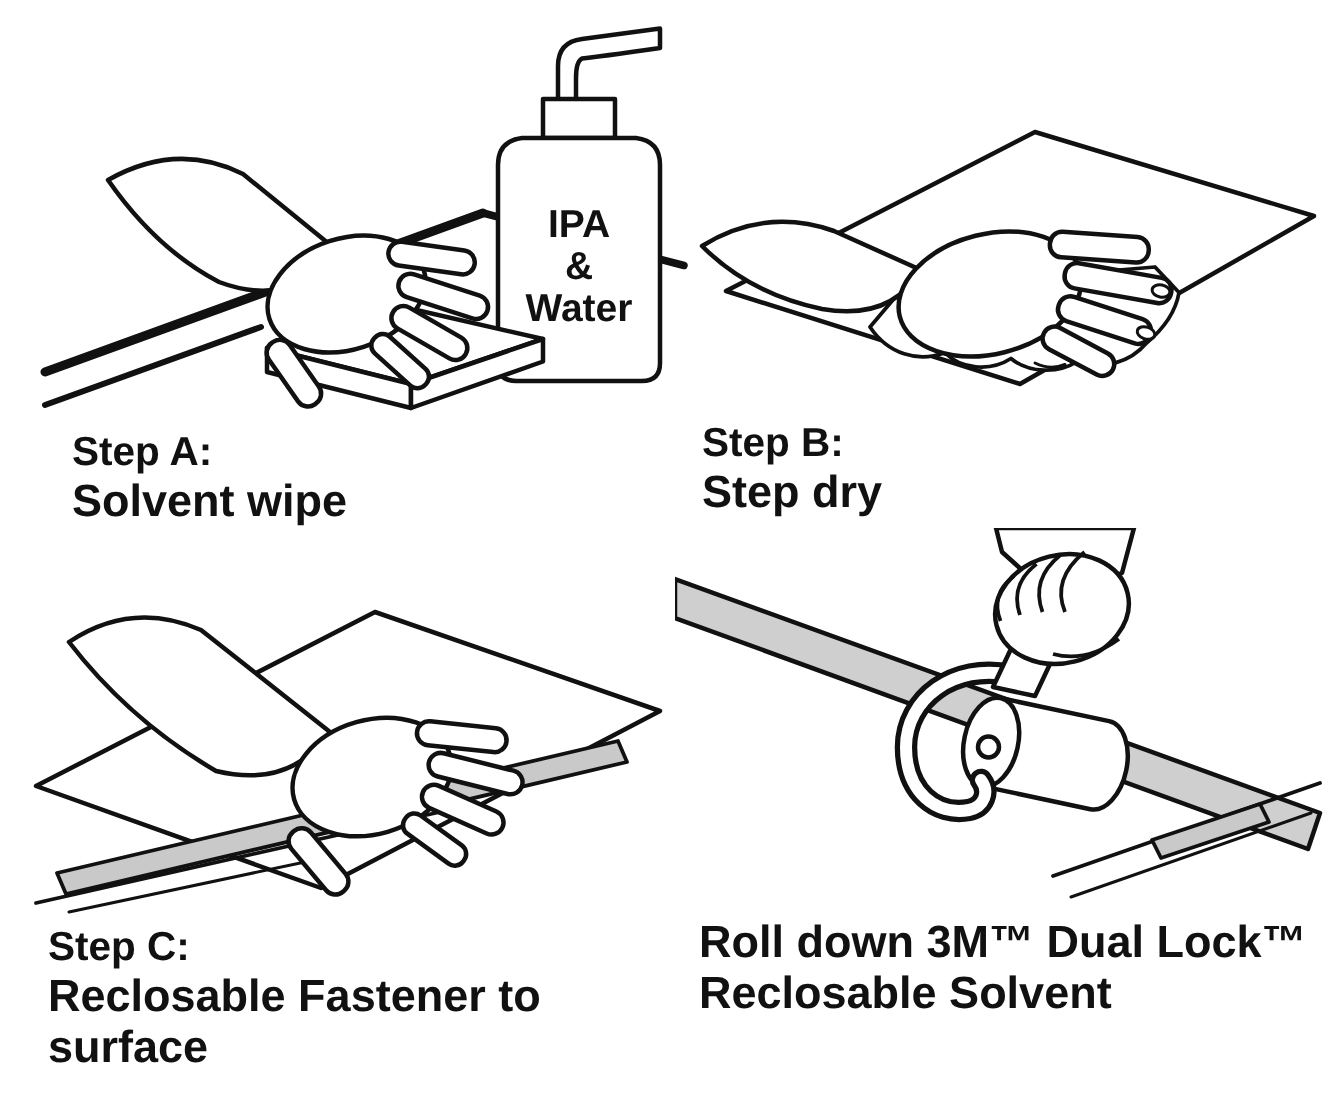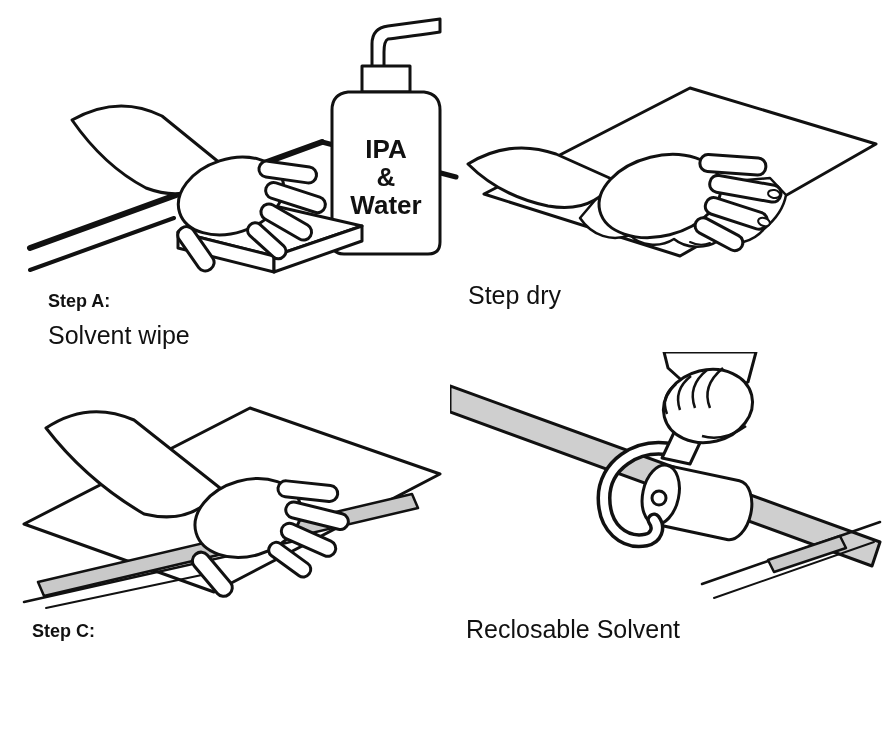--- a/index.html
+++ b/index.html
@@ -20,26 +20,26 @@
   .step--b { left: 452px; top: 2px;  width: 436px; }
   .step--c { left: 10px; top: 352px; width: 440px; }
   .step--d { left: 450px; top: 352px; width: 440px; }
 
   .caption { margin-top: 4px; }
   .step--a .caption, .step--c .caption { padding-left: 22px; }
   .step--b .caption, .step--d .caption { padding-left: 16px; }
 
   .step-title {
     font-weight: 700;
-    font-size: 18px;
+    font-size: 27px;
     line-height: 34px;
   }
   .step-line {
-    font-weight: 400;
-    font-size: 25px;
+    font-weight: 700;
+    font-size: 30px;
     line-height: 34px;
   }
   svg { display: block; }
   svg text {
     font-family: "Liberation Sans", sans-serif;
     font-size: 26px;
     font-weight: 600;
   }
 </style>
 </head>
@@ -98,20 +98,21 @@
       <ellipse cx="208" cy="194" rx="62" ry="40" transform="rotate(-14 208 194)"></ellipse>
       <rect x="248" y="152" width="66" height="17" rx="8" transform="rotate(4 248 160)"></rect>
       <rect x="258" y="172" width="72" height="17" rx="8" transform="rotate(10 258 180)"></rect>
       <rect x="254" y="193" width="64" height="17" rx="8" transform="rotate(18 254 201)"></rect>
       <rect x="244" y="212" width="52" height="16" rx="8" transform="rotate(28 244 220)"></rect>
       <ellipse cx="322" cy="192" rx="6" ry="4" transform="rotate(10 322 192)" stroke-width="2"></ellipse>
       <ellipse cx="312" cy="220" rx="6" ry="4" transform="rotate(18 312 220)" stroke-width="2"></ellipse>
     </g>
   </svg>
   <div class="caption">
+    <div class="step-title">Step B:</div>
     <div class="step-line">Step dry</div>
   </div>
 </section>
 
 <section class="step step--c">
   <svg width="440" height="258" viewBox="0 0 440 258">
     <path d="M14,172 L240,56 L430,122 L204,240 Z" fill="#ffffff" stroke="#111111" stroke-width="3" stroke-linejoin="round"></path>
     <path d="M28,230 L402,142 L408,156 L34,244 Z" fill="#c9c9c9" stroke="#111111" stroke-width="2.5" stroke-linejoin="round"></path>
     <g stroke="#111111" fill="none" stroke-linecap="round">
       <path d="M14,250 L298,186" stroke-width="2.5"></path>
@@ -122,20 +123,21 @@
       <ellipse cx="238" cy="166" rx="54" ry="38" transform="rotate(-16 238 166)"></ellipse>
       <rect x="268" y="128" width="60" height="16" rx="8" transform="rotate(6 268 136)"></rect>
       <rect x="276" y="148" width="64" height="16" rx="8" transform="rotate(14 276 156)"></rect>
       <rect x="272" y="168" width="58" height="16" rx="8" transform="rotate(24 272 176)"></rect>
       <rect x="260" y="186" width="48" height="15" rx="7" transform="rotate(36 260 194)"></rect>
       <rect x="186" y="194" width="52" height="17" rx="8" transform="rotate(50 186 202)"></rect>
     </g>
   </svg>
   <div class="caption">
     <div class="step-title">Step C:</div>
+    <div class="step-line">Reclosable Fastener to surface</div>
   </div>
 </section>
 
 <section class="step step--d">
   <svg width="440" height="256" viewBox="0 0 440 256">
 
     <path d="M0,34 L430,190 L422,214 L0,60 Z" fill="#cfcfcf" stroke="#111111" stroke-width="3" stroke-linejoin="round"></path>
 
     <g stroke="#111111" fill="none" stroke-linecap="round">
       <path d="M252,232 L430,170" stroke-width="2.5"></path>
@@ -159,15 +161,16 @@
       <path d="M214,0 L306,0 L298,30 Q268,44 238,34 L218,16 Z"></path>
       <ellipse cx="258" cy="54" rx="45" ry="36" transform="rotate(-14 258 54)"></ellipse>
       <path d="M226,32 q-16,12 -9,30" stroke-width="2.5" fill="none"></path>
       <path d="M241,24 q-18,14 -11,34" stroke-width="2.5" fill="none"></path>
       <path d="M257,18 q-20,16 -12,38" stroke-width="2.5" fill="none"></path>
       <path d="M273,16 q-22,18 -13,40" stroke-width="2.5" fill="none"></path>
       <path d="M296,74 q-22,16 -44,10" stroke-width="2.5" fill="none"></path>
     </g>
   </svg>
   <div class="caption">
+    <div class="step-line">Roll down 3M™ Dual Lock™</div>
     <div class="step-line">Reclosable Solvent</div>
   </div>
 </section>
 
 </body></html>

